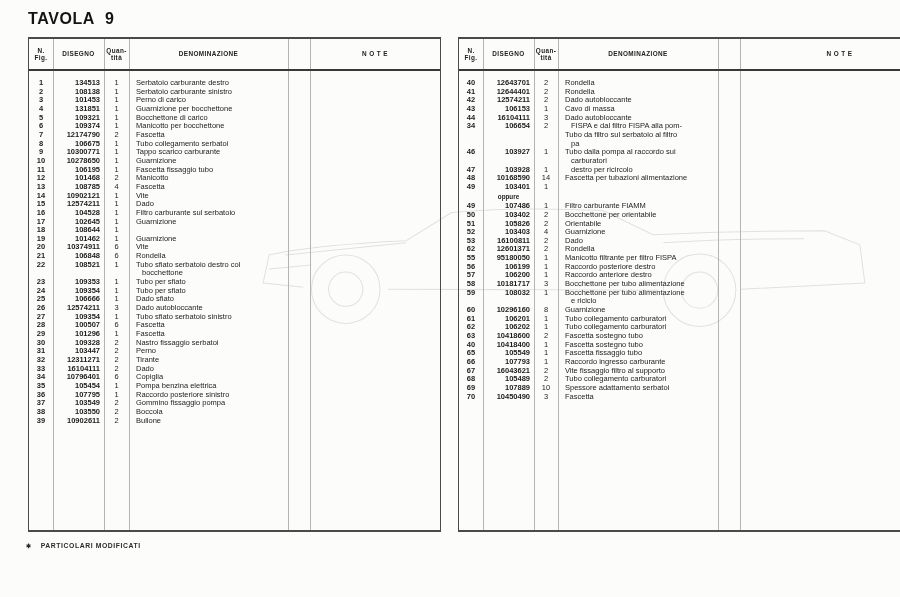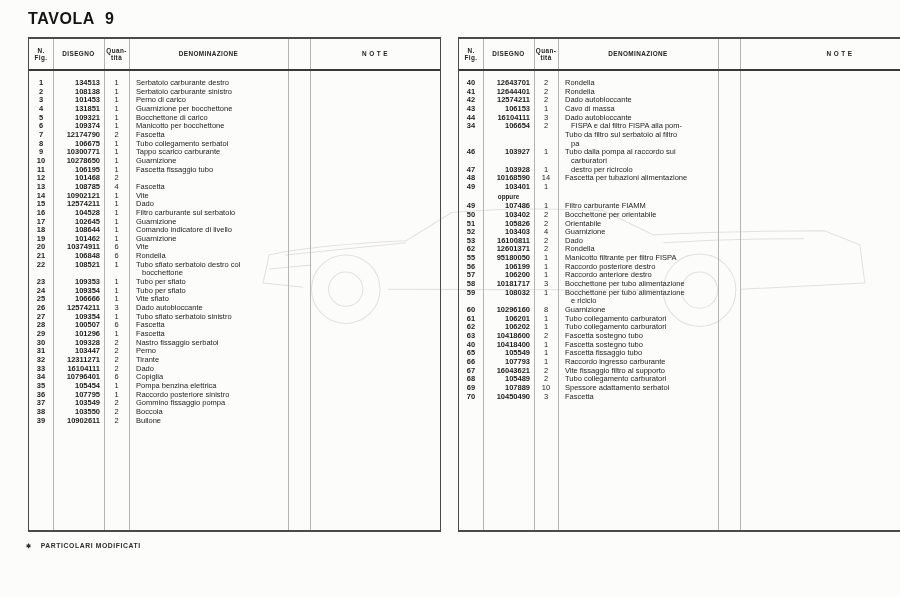--- a/index.html
+++ b/index.html
@@ -205,20 +205,23 @@
           <div class="cell disegno">106195</div>
           <div class="cell qty">1</div>
           <div class="cell denom">
             <div class="dline">Fascetta fissaggio tubo</div>
           </div>
         </div>
         <div class="trow">
           <div class="cell fig">12</div>
           <div class="cell disegno">101468</div>
           <div class="cell qty">2</div>
+          <div class="cell denom">
+            <div class="dline">Manicotto</div>
+          </div>
         </div>
         <div class="trow">
           <div class="cell fig">13</div>
           <div class="cell disegno">108785</div>
           <div class="cell qty">4</div>
           <div class="cell denom">
             <div class="dline">Fascetta</div>
           </div>
         </div>
         <div class="trow">
@@ -250,23 +253,20 @@
           <div class="cell disegno">102645</div>
           <div class="cell qty">1</div>
           <div class="cell denom">
             <div class="dline">Guarnizione</div>
           </div>
         </div>
         <div class="trow">
           <div class="cell fig">18</div>
           <div class="cell disegno">108644</div>
           <div class="cell qty">1</div>
-          <div class="cell denom">
-            <div class="dline">Comando indicatore di livello</div>
-          </div>
         </div>
         <div class="trow">
           <div class="cell fig">19</div>
           <div class="cell disegno">101462</div>
           <div class="cell qty">1</div>
           <div class="cell denom">
             <div class="dline">Guarnizione</div>
           </div>
         </div>
         <div class="trow">
@@ -308,21 +308,21 @@
           <div class="cell qty">1</div>
           <div class="cell denom">
             <div class="dline">Tubo per sfiato</div>
           </div>
         </div>
         <div class="trow">
           <div class="cell fig">25</div>
           <div class="cell disegno">106666</div>
           <div class="cell qty">1</div>
           <div class="cell denom">
-            <div class="dline">Vite sfiato</div>
+            <div class="dline">Dado sfiato</div>
           </div>
         </div>
         <div class="trow">
           <div class="cell fig">26</div>
           <div class="cell disegno">12574211</div>
           <div class="cell qty">3</div>
           <div class="cell denom">
             <div class="dline">Dado autobloccante</div>
           </div>
         </div>

